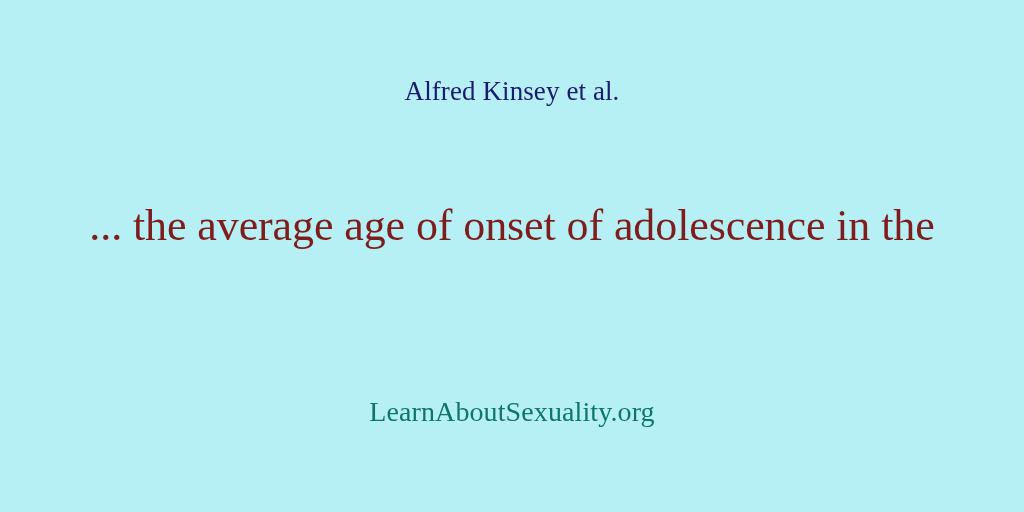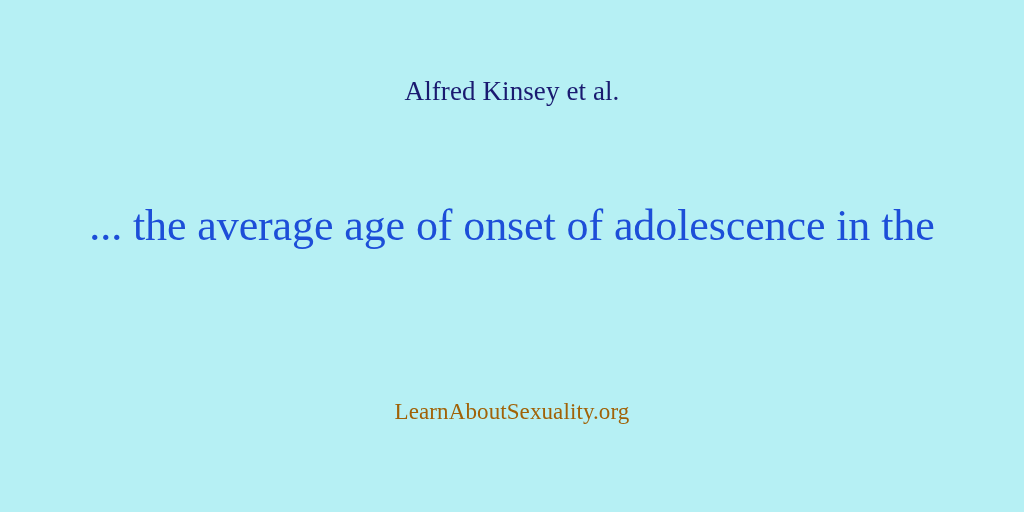--- a/index.html
+++ b/index.html
@@ -36,40 +36,40 @@
     color: #1a1a70;
     white-space: nowrap;
   }
 
   .quote-body {
     position: absolute;
     left: 32px;
     top: 202px;
     width: 960px;
     text-align: center;
-    color: #1d4ed8;
+    color: #7f1d1d;
   }
 
   .quote-line {
     font-size: 44px;
     line-height: 48px;
     letter-spacing: -0.1px;
     white-space: nowrap;
   }
 
   .source {
     position: absolute;
     left: 0;
     top: 395px;
     width: 1024px;
     text-align: center;
-    font-size: 23px;
+    font-size: 28px;
     line-height: 34px;
     letter-spacing: 0.1px;
-    color: #a16207;
+    color: #0f766e;
     white-space: nowrap;
   }
 </style>
 </head>
 <body>
 
 <div class="quote-card">
 
   <div class="attribution">Alfred Kinsey et al.</div>
 

